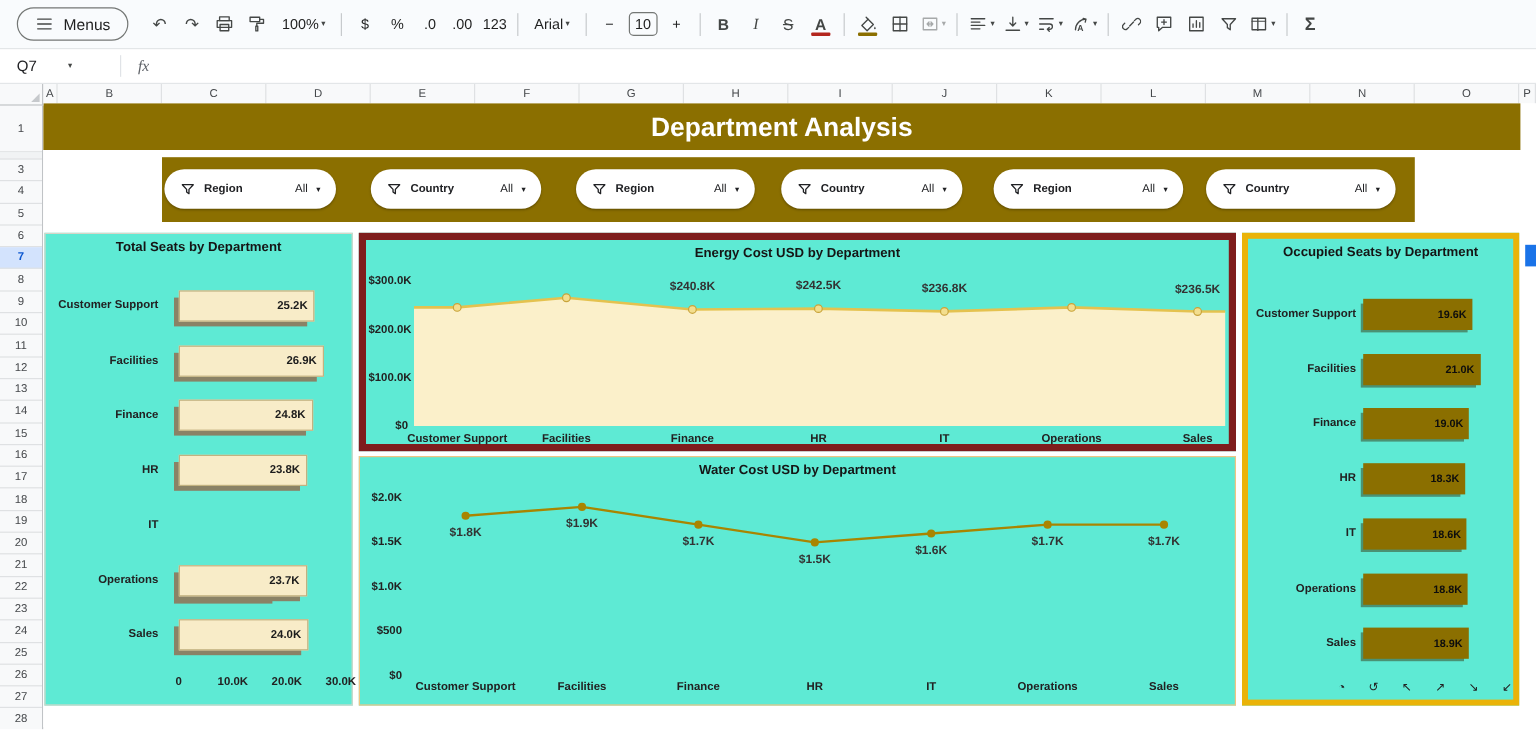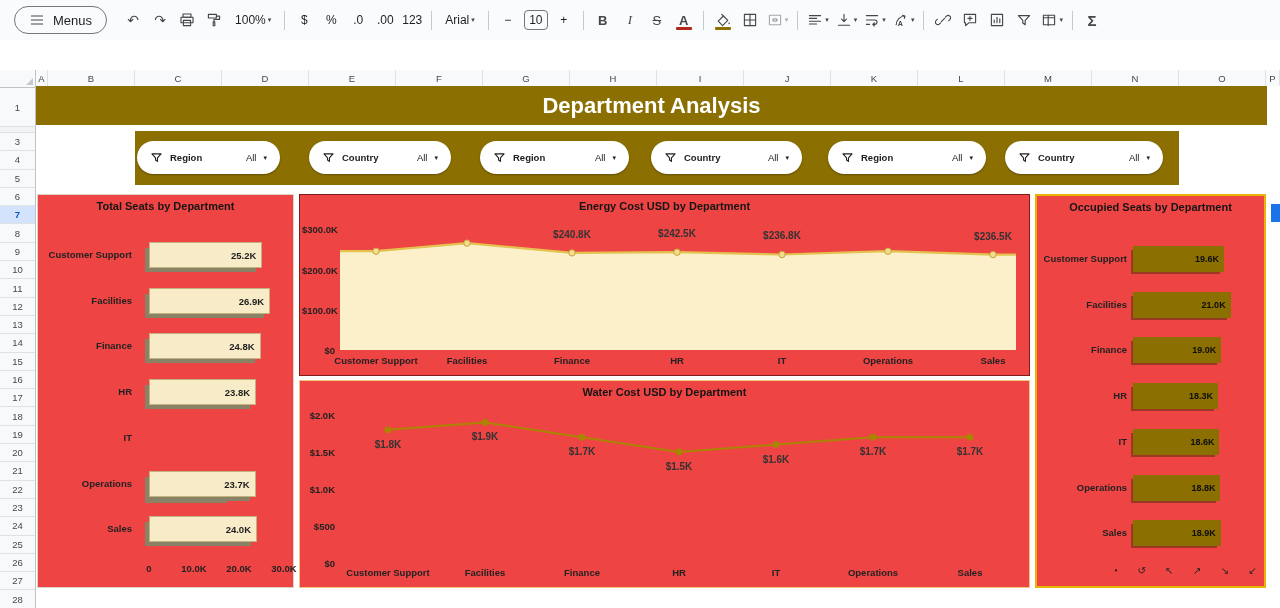--- a/index.html
+++ b/index.html
@@ -61,25 +61,25 @@
   #banner { position:absolute; left:0; top:0; width:1231px; height:39px; display:flex; align-items:center;
             justify-content:center; color:#fff; font-size:22px; font-weight:700; }
   #slicerbar { position:absolute; left:99px; top:45px; width:1044px; height:54px; }
   .slicer { position:absolute; top:10px; height:33px; background:#fff; border-radius:17px; display:flex;
             align-items:center; padding:0 13px; gap:7px; box-shadow:0 1px 2px rgba(0,0,0,.3); }
   .slicer .ic svg { width:13px; height:13px; stroke:#202124; stroke-width:1.7; }
   .slab { font-size:9.5px; font-weight:700; color:#202124; }
   .sval { font-size:9.5px; color:#202124; margin-left:auto; }
   .scaret { font-size:7px; color:#202124; }
 
-  .panel { position:absolute; background:#ef4444; }
+  .panel { position:absolute; background:#5eead4; }
   #p-total    { left:1px;   top:108px; width:257px; height:394px; border:1px solid #d8d5c8; }
-  #p-energy   { left:263px; top:108px; width:731px; height:182px; border:1px solid #7f1d1d; }
+  #p-energy   { left:263px; top:108px; width:731px; height:182px; border:6px solid #7f1d1d; }
   #p-water    { left:263px; top:294px; width:731px; height:208px; border:1px solid #f0c482; }
-  #p-occupied { left:999px; top:108px; width:231px; height:394px; border:2px solid #eab308; }
+  #p-occupied { left:999px; top:108px; width:231px; height:394px; border:5px solid #eab308; }
 
   .ctitle { position:absolute; left:0; right:0; top:5px; text-align:center; font-size:11px; font-weight:700; color:#151515; }
   .catlab { position:absolute; font-size:9.5px; font-weight:700; color:#222; text-align:right; line-height:12px; white-space:nowrap; }
   .hbar { position:absolute; height:26px; }
   .hbar-light { background:#f8ecc8; border:1px solid #c2b280; box-shadow:-5px 5px 0 -1px #8a8266; }
   .hbar-gold  { background:#8b6f00; box-shadow:-3px 3px 0 -1px rgba(51,40,0,.45); }
   .hbarval { position:absolute; right:5px; top:50%; transform:translateY(-50%); font-size:9.5px; font-weight:700; color:#1c1c1c; }
   .tick { position:absolute; transform:translateX(-50%); font-size:9.5px; font-weight:700; color:#222; }
   .ytick { position:absolute; left:2px; width:33px; text-align:right; transform:translateY(-50%);
            font-size:9.5px; font-weight:700; color:#222; }
@@ -283,20 +283,29 @@
         <span class="caret">▾</span>
       </div>
       <div class="tdiv"></div>
       <div class="tbtn">
         <span class="ic">
           <span class="g" style="font-size:15px;font-weight:600">Σ</span>
         </span>
       </div>
     </div>
 
+  <div id="formulabar">
+    <div class="namebox">
+      <span>Q7</span>
+      <span class="nbcaret">▾</span>
+    </div>
+    <div class="nbdiv"></div>
+    <span class="fx">fx</span>
+    <div class="finput"></div>
+  </div>
 
   <div id="corner"></div>
   <div id="colhead">
       <div class="colh" style="width: 12px;">A</div>
       <div class="colh" style="width: 87px;">B</div>
       <div class="colh" style="width: 87px;">C</div>
       <div class="colh" style="width: 87px;">D</div>
       <div class="colh" style="width: 87px;">E</div>
       <div class="colh" style="width: 87px;">F</div>
       <div class="colh" style="width: 87px;">G</div>

